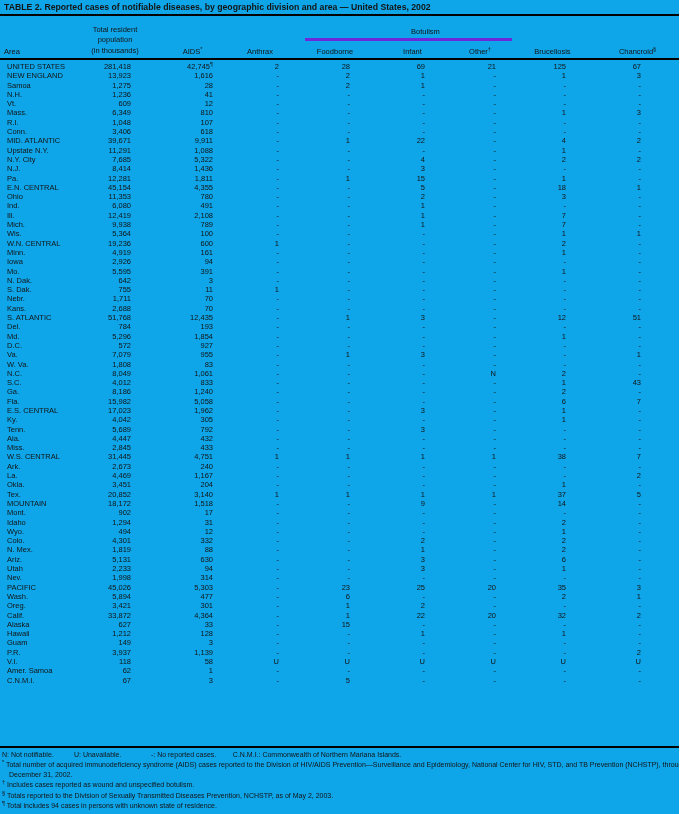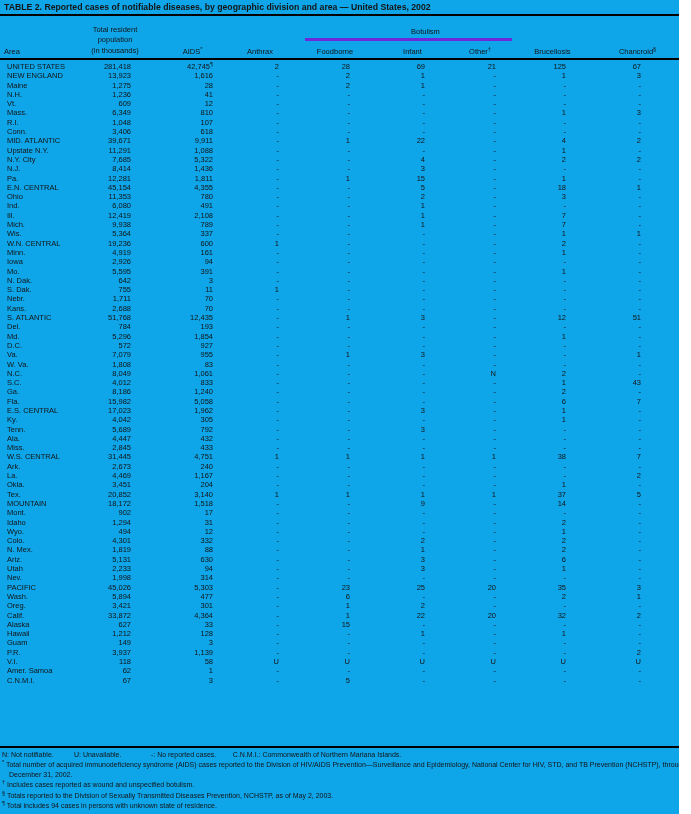--- a/index.html
+++ b/index.html
@@ -93,21 +93,21 @@
         <div class="cell num">13,923</div>
         <div class="cell num">1,616</div>
         <div class="cell num">-</div>
         <div class="cell num">2</div>
         <div class="cell num">1</div>
         <div class="cell num">-</div>
         <div class="cell num">1</div>
         <div class="cell num">3</div>
       </div>
       <div class="row">
-        <div class="cell area">Maine</div>
+        <div class="cell area">Samoa</div>
         <div class="cell num">1,275</div>
         <div class="cell num">28</div>
         <div class="cell num">-</div>
         <div class="cell num">2</div>
         <div class="cell num">1</div>
         <div class="cell num">-</div>
         <div class="cell num">-</div>
         <div class="cell num">-</div>
       </div>
       <div class="row">
@@ -271,21 +271,21 @@
         <div class="cell num">-</div>
         <div class="cell num">-</div>
         <div class="cell num">1</div>
         <div class="cell num">-</div>
         <div class="cell num">7</div>
         <div class="cell num">-</div>
       </div>
       <div class="row">
         <div class="cell area">Wis.</div>
         <div class="cell num">5,364</div>
-        <div class="cell num">337</div>
+        <div class="cell num">100</div>
         <div class="cell num">-</div>
         <div class="cell num">-</div>
         <div class="cell num">-</div>
         <div class="cell num">-</div>
         <div class="cell num">1</div>
         <div class="cell num">1</div>
       </div>
       <div class="row gap">
         <div class="cell area">W.N. CENTRAL</div>
         <div class="cell num">19,236</div>

